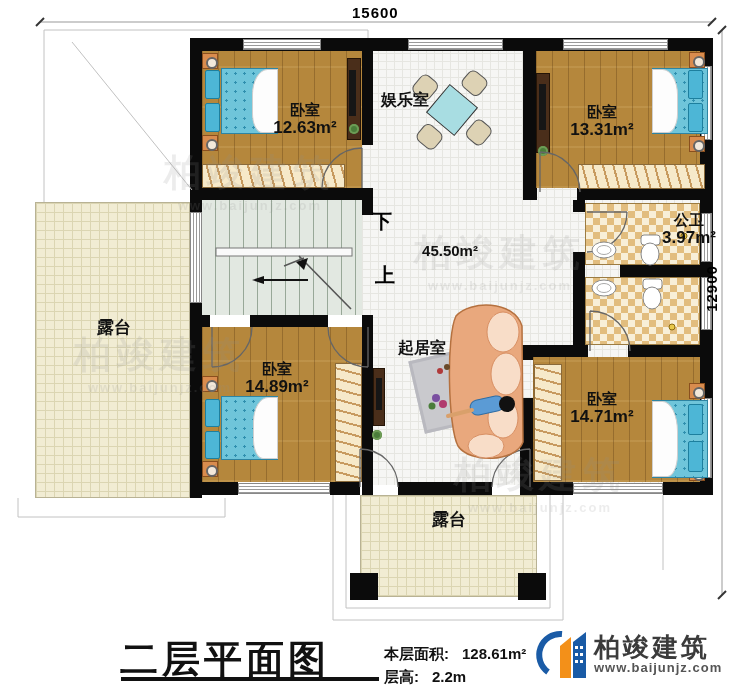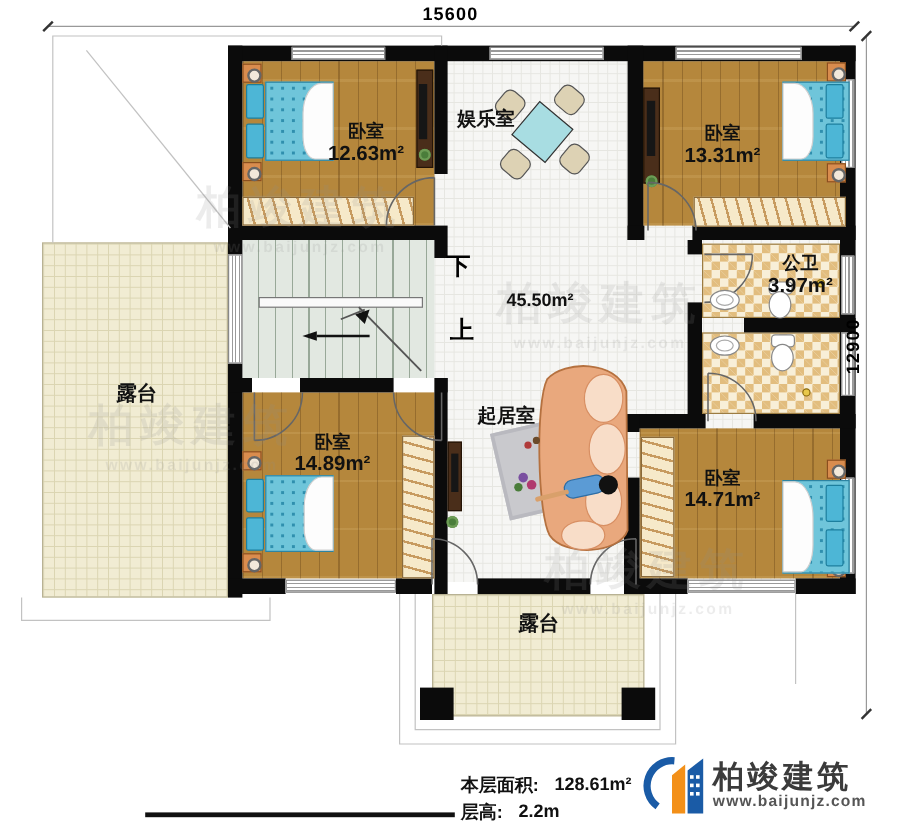--- a/index.html
+++ b/index.html
@@ -276,21 +276,21 @@
 
   <div class="lbl" style="left:255px;top:101px;width:100px;">
     <div class="rname">卧室</div>
     <div class="rarea">12.63m²</div>
   </div>
   <div class="lbl rname" style="left:370px;top:91px;width:70px;font-size:16px;">娱乐室</div>
   <div class="lbl" style="left:552px;top:103px;width:100px;">
     <div class="rname">卧室</div>
     <div class="rarea">13.31m²</div>
   </div>
-  <div class="lbl" style="left:632px;top:211px;width:70px;">
+  <div class="lbl" style="left:654px;top:211px;width:70px;">
     <div class="rname">公卫</div>
     <div class="rarea">3.97m²</div>
   </div>
   <div class="lbl rarea" style="left:405px;top:242px;width:90px;font-size:15px;">45.50m²</div>
   <div class="updown" style="left:372px;top:208px;">下</div>
   <div class="updown" style="left:375px;top:262px;">上</div>
   <div class="lbl rname" style="left:386px;top:339px;width:72px;font-size:16px;">起居室</div>
   <div class="lbl" style="left:227px;top:360px;width:100px;">
     <div class="rname">卧室</div>
     <div class="rarea">14.89m²</div>
@@ -298,20 +298,21 @@
   <div class="lbl" style="left:552px;top:390px;width:100px;">
     <div class="rname">卧室</div>
     <div class="rarea">14.71m²</div>
   </div>
   <div class="lbl rname" style="left:79px;top:318px;width:70px;font-size:17px;">露台</div>
   <div class="lbl rname" style="left:414px;top:510px;width:70px;font-size:17px;">露台</div>
 
   <div class="dim" style="left:352px;top:4px;">15600</div>
   <div class="dim" style="left:688px;top:280px;transform:rotate(-90deg);transform-origin:center;">12900</div>
 
+  <div class="titleMain">二层平面图</div>
   <div class="titleRule"></div>
   <div class="info" style="left:384px;top:645px;">本层面积:</div>
   <div class="info" style="left:462px;top:645px;">128.61m²</div>
   <div class="info" style="left:384px;top:668px;">层高:</div>
   <div class="info" style="left:432px;top:668px;">2.2m</div>
   <div class="logoTxt">柏竣建筑</div>
   <div class="logoUrl">www.baijunjz.com</div>
 
 </div>
 

